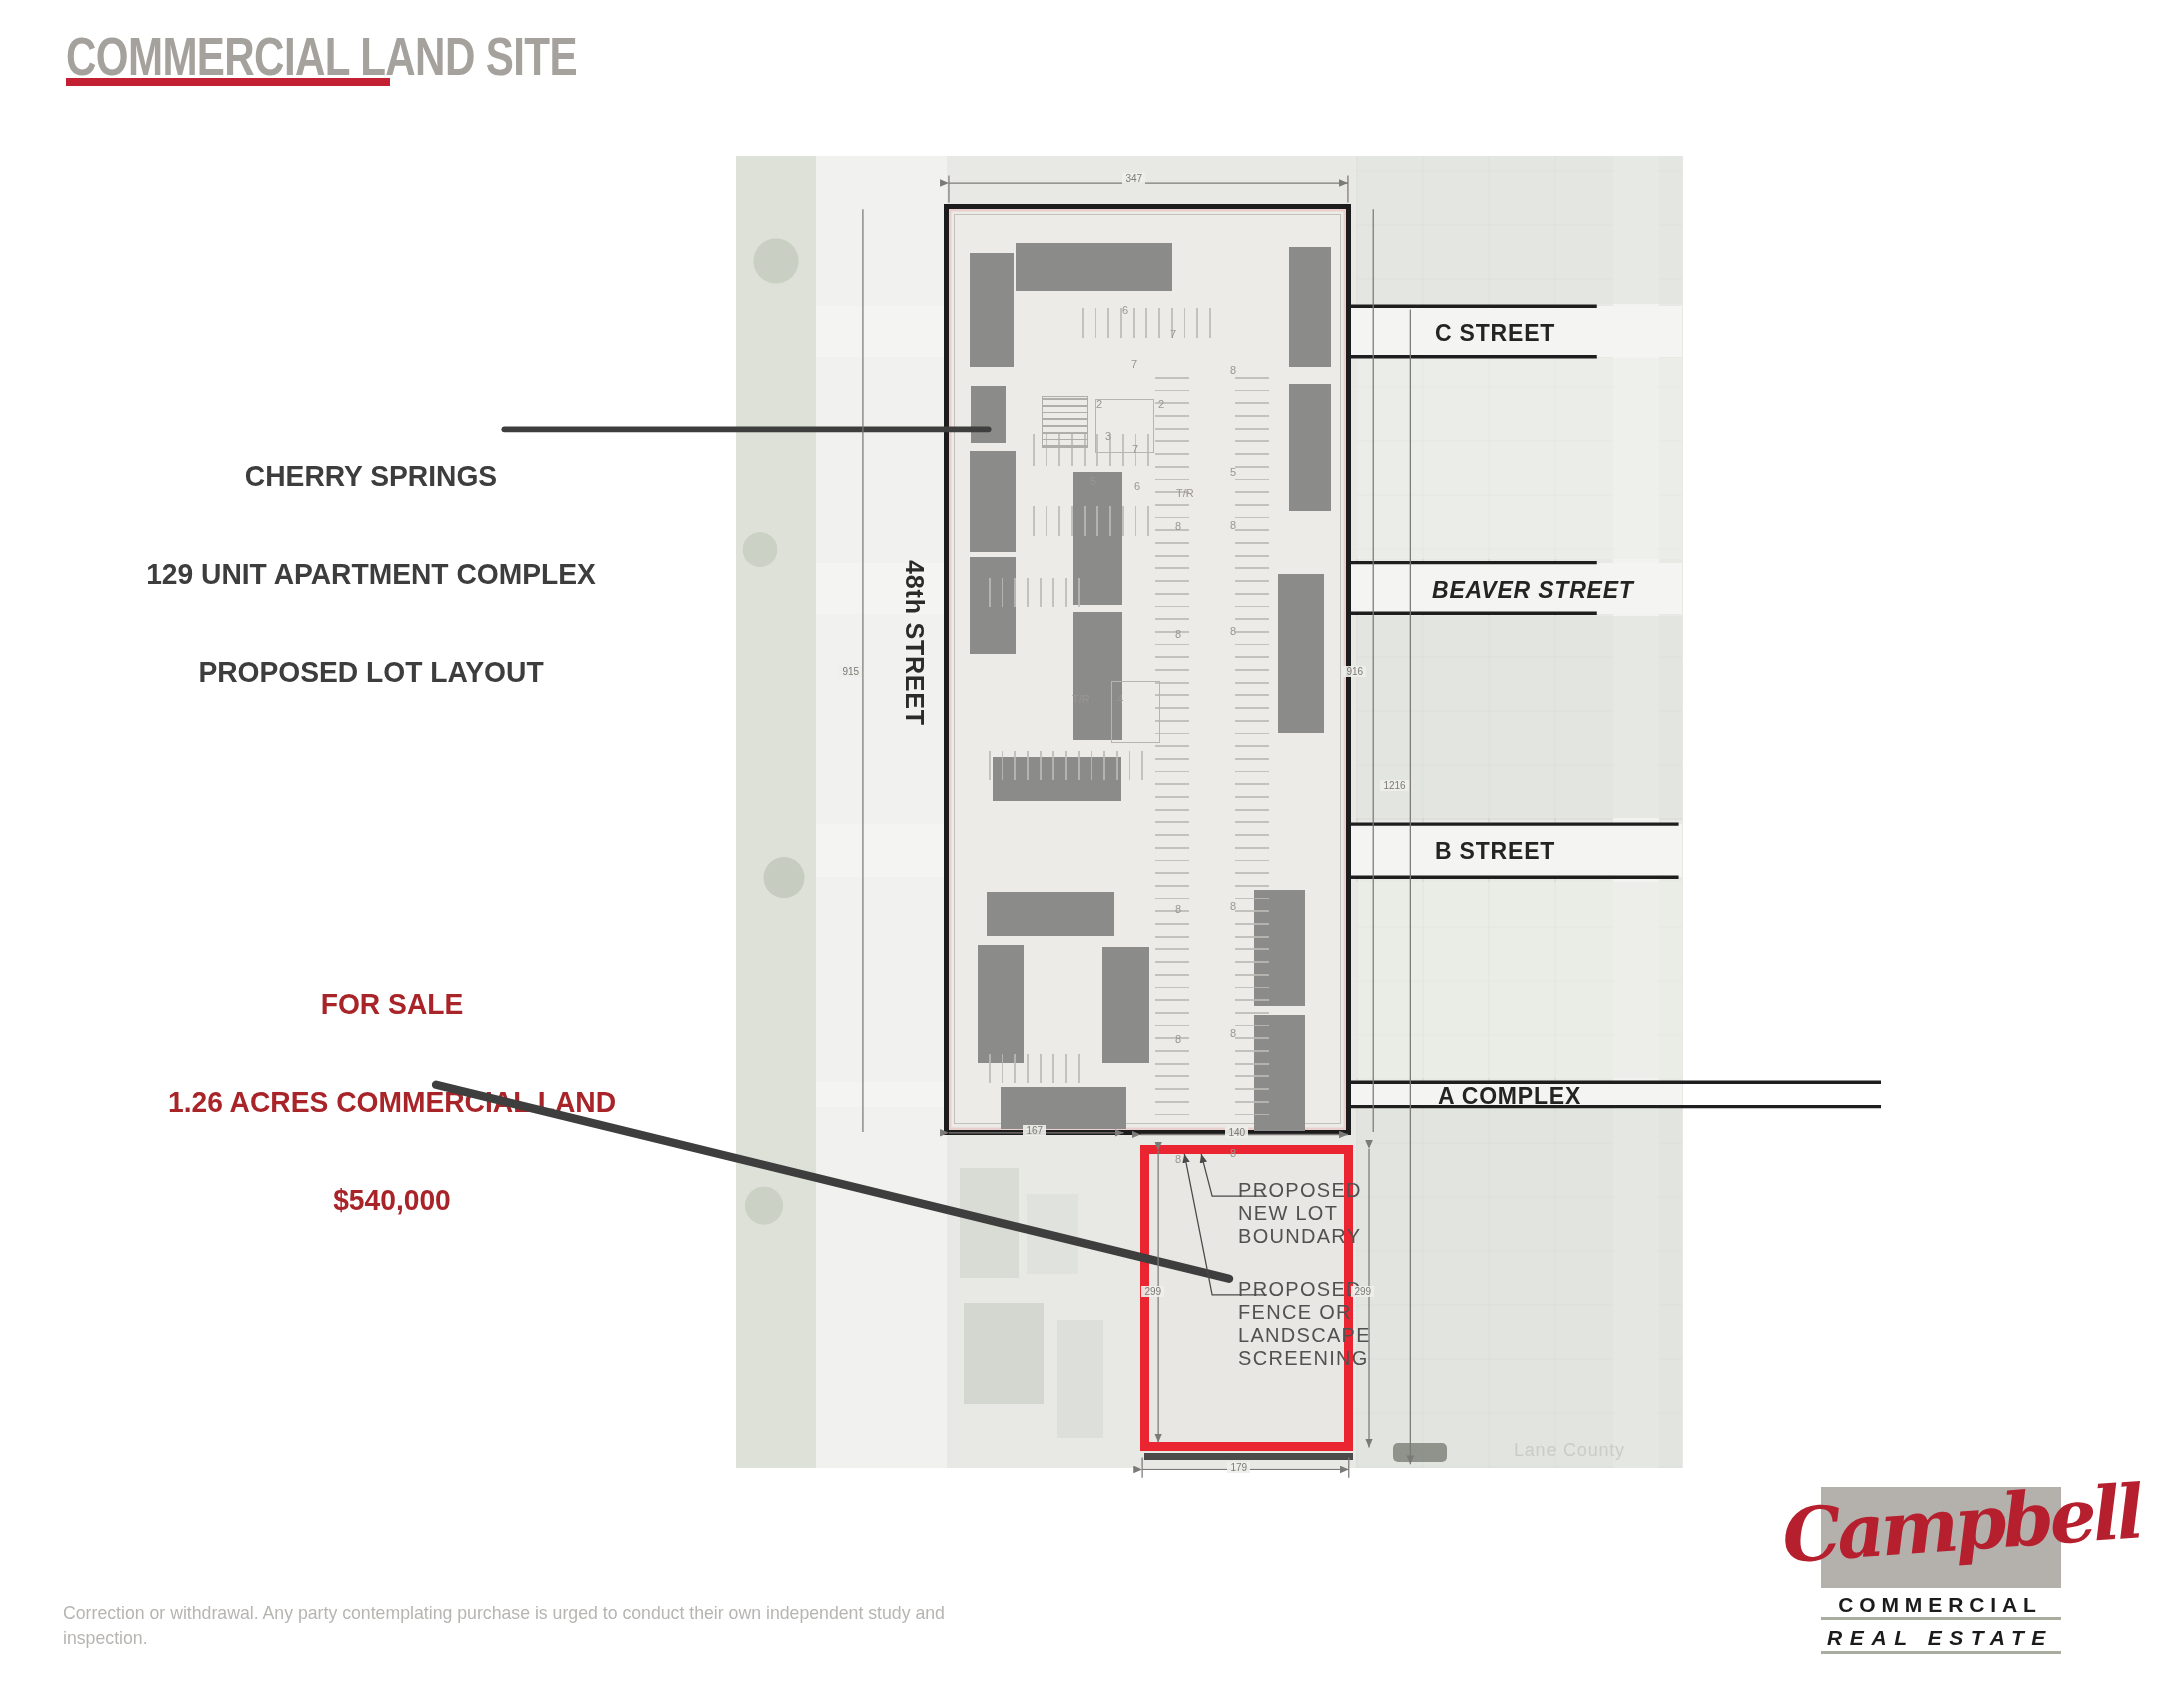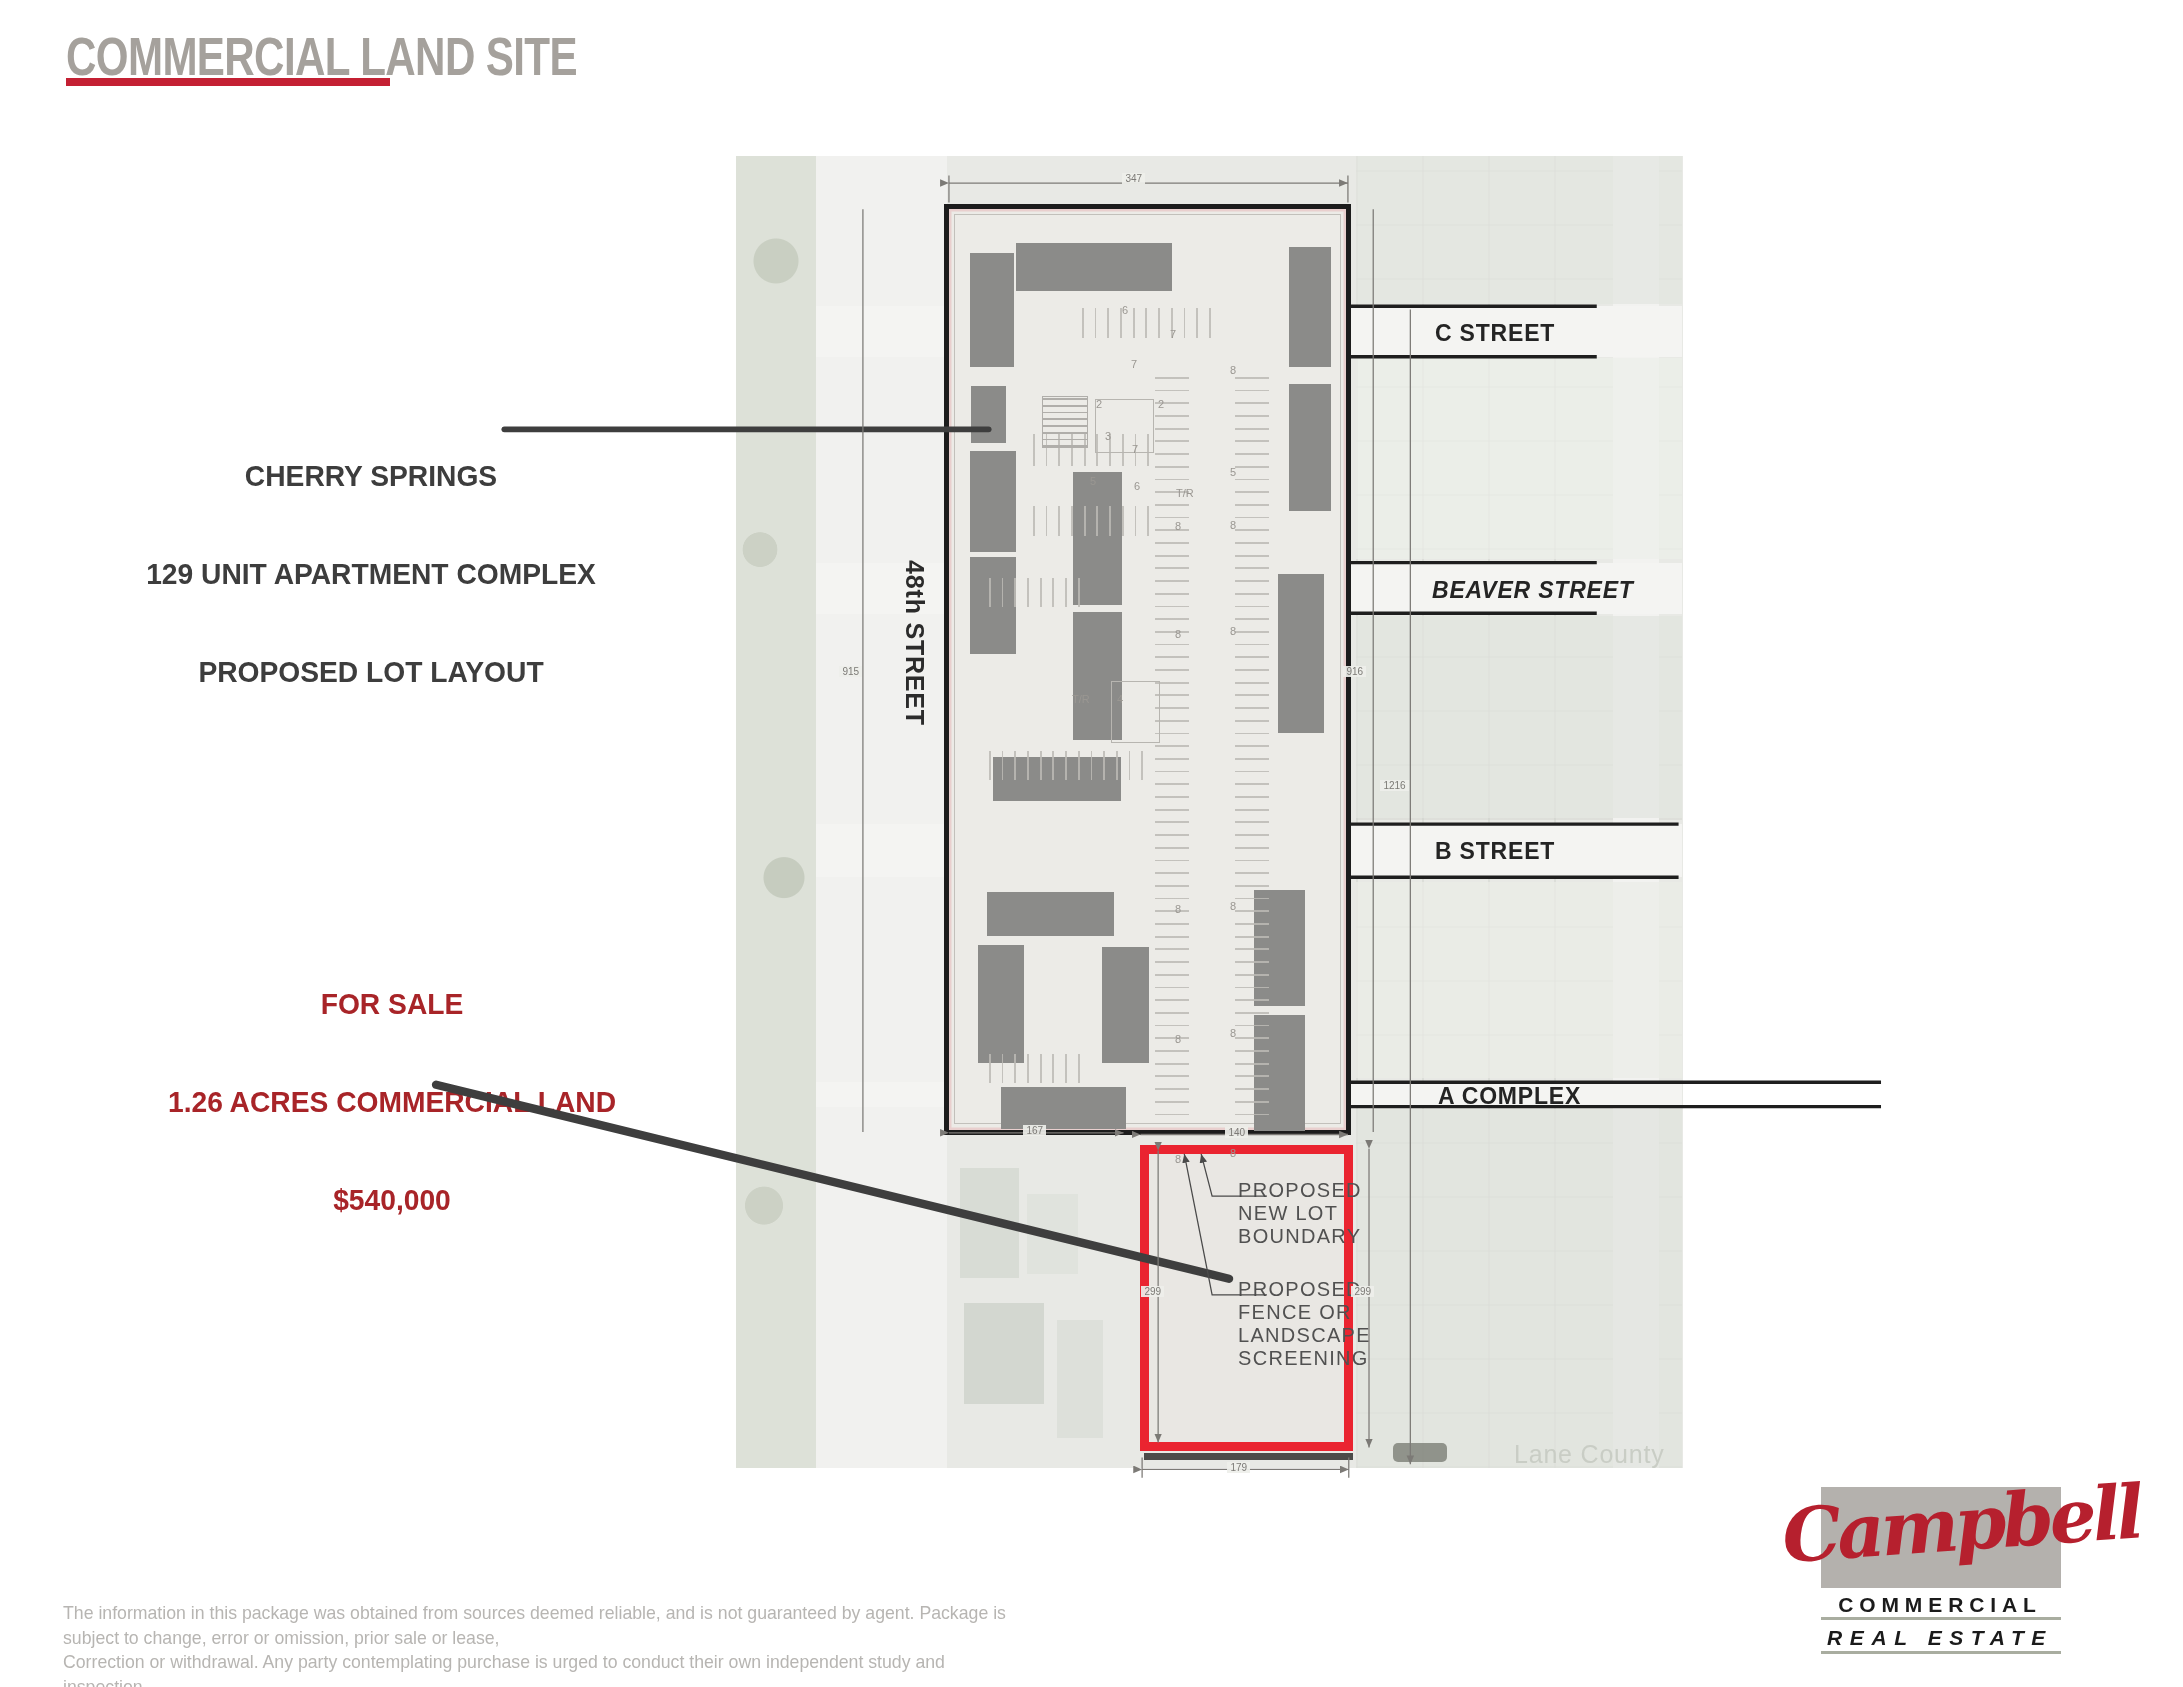--- a/index.html
+++ b/index.html
@@ -48,21 +48,21 @@
   .ring{box-sizing:border-box;border:0.8px solid #b7b5b0;}
   .hatch{box-sizing:border-box;border:0.8px solid #b0aeaa;
          background:repeating-linear-gradient(0deg,#b0aeaa 0 1.7px,transparent 1.7px 6.7px);}
 
   
   .parcel{left:404px;top:989px;width:213px;height:306px;box-sizing:border-box;
           background:#e9e7e3;border:9.3px solid #ea2430;}
   .fence-line{left:408px;top:1297px;width:209px;height:6.7px;background:#4b4b49;}
   .parcel-note{position:absolute;font-size:20px;line-height:23px;letter-spacing:1.3px;
                color:#515151;white-space:pre-line;}
-  .watermark{left:778px;top:1284px;font-size:25px;color:#c9cdc5;letter-spacing:0.8px;}
+  .watermark{left:778px;top:1284px;font-size:18px;color:#c9cdc5;letter-spacing:0.8px;}
   .wm-blob{left:657px;top:1287px;width:54px;height:18.6px;background:#74776f;
            border-radius:5px;opacity:.75;}
 
   
   .pk{position:absolute;font-size:11px;color:#9a9792;}
 
   
   svg.overlay{position:absolute;left:0;top:0;width:2183px;height:1687px;pointer-events:none;}
 
   
@@ -264,18 +264,17 @@
   <div class="dim" style="left:1227px;top:1462px;">179</div>
 
   <div class="logo-box"></div>
   <div class="logo-script">Campbell</div>
   <div class="logo-word" style="top:1593px;letter-spacing:5.9px;">COMMERCIAL</div>
   <div class="logo-rule" style="top:1617px;"></div>
   <div class="logo-word" style="top:1626px;letter-spacing:7.6px;font-style:italic;">REAL ESTATE</div>
   <div class="logo-rule" style="top:1651px;"></div>
 
   <div class="disclaimer">
-    <div>The information in this package was obtained from sources deemed reliable, and is not guaranteed by agent.  Package is subject to change, error or omission, prior sale or lease,</div>
     <div>Correction or withdrawal.  Any party contemplating purchase is urged to conduct their own independent study and inspection.</div>
   </div>
 
 </div>
 
 
 </body></html>

